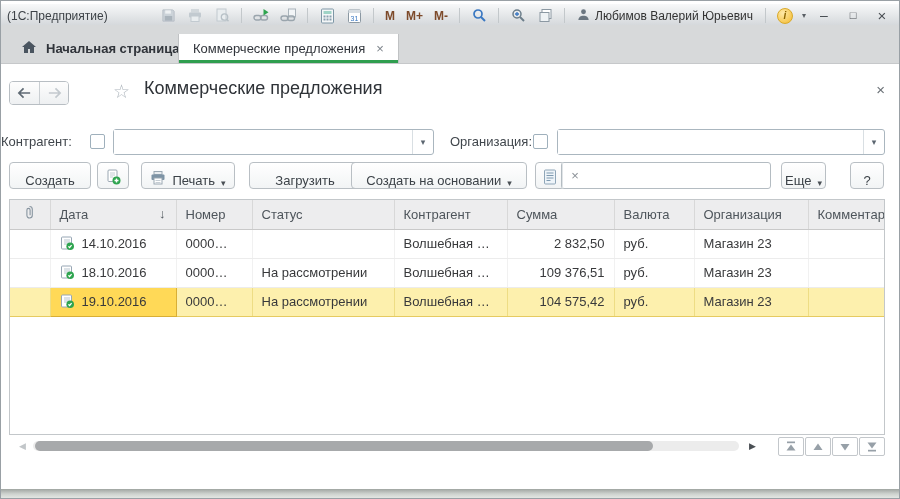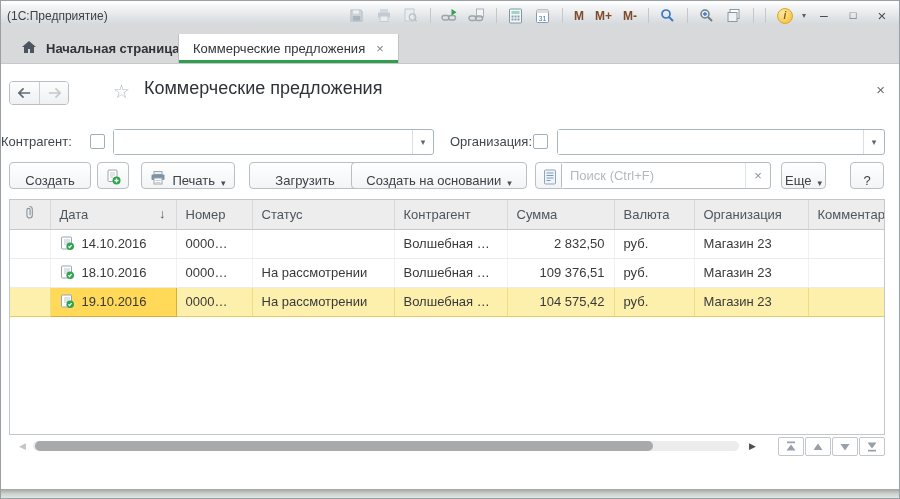--- a/index.html
+++ b/index.html
@@ -204,20 +204,27 @@
             <line x1="9" y1="9" x2="13" y2="13" stroke="#6b7d8a" stroke-width="2"></line>
           </svg>
         </span>
       <span class="tb-btn">
           <svg width="15" height="15" viewBox="0 0 15 15">
             <rect x="4" y="1.5" width="9" height="9" fill="#fff" stroke="#8b98a2"></rect>
             <rect x="2" y="4.5" width="9" height="9" fill="#eef2f4" stroke="#8b98a2"></rect>
           </svg>
         </span>
       <span class="tb-sep"></span>
+      <span class="tb-user">
+        <span><svg width="13" height="13" viewBox="0 0 14 14">
+              <circle cx="7" cy="4" r="2.6" fill="#6b7680"></circle>
+              <path d="M1.5 13c0-3 2.5-4.6 5.5-4.6s5.5 1.6 5.5 4.6z" fill="#6b7680"></path>
+            </svg></span>
+        <span>Любимов Валерий Юрьевич</span>
+      </span>
       <span class="tb-sep"></span>
       <span class="tb-btn">
           <span class="info-ico">i</span>
         </span>
       <span class="caret">▾</span>
       <span class="winctl">–</span>
       <span class="winctl max">□</span>
       <span class="winctl close">×</span>
     </div>
   </div>
@@ -299,21 +306,20 @@
         <span>Создать на основании</span>
         <span class="dd">▾</span>
       </div>
       <div class="btn" style="left:534px;width:30px">
         <span><svg width="14" height="16" viewBox="0 0 14 16">
               <rect x="1.5" y="1" width="11" height="14" rx="1" fill="#eef4f9" stroke="#8fa6b8"></rect>
               <path d="M3.5 4h7M3.5 6.5h7M3.5 9h7M3.5 11.5h4" stroke="#7e9ab0"></path>
             </svg></span>
       </div>
       <div class="searchbox">
-        <input value="" placeholder="Поиск (Ctrl+F)" style="">
         <span class="search-clear">×</span>
       </div>
       <div class="btn" style="left:780px;width:45px">
         <span>Еще</span>
         <span class="dd">▾</span>
       </div>
       <div class="btn" style="left:849px;width:34px">
         <span>?</span>
       </div>
     </div>

